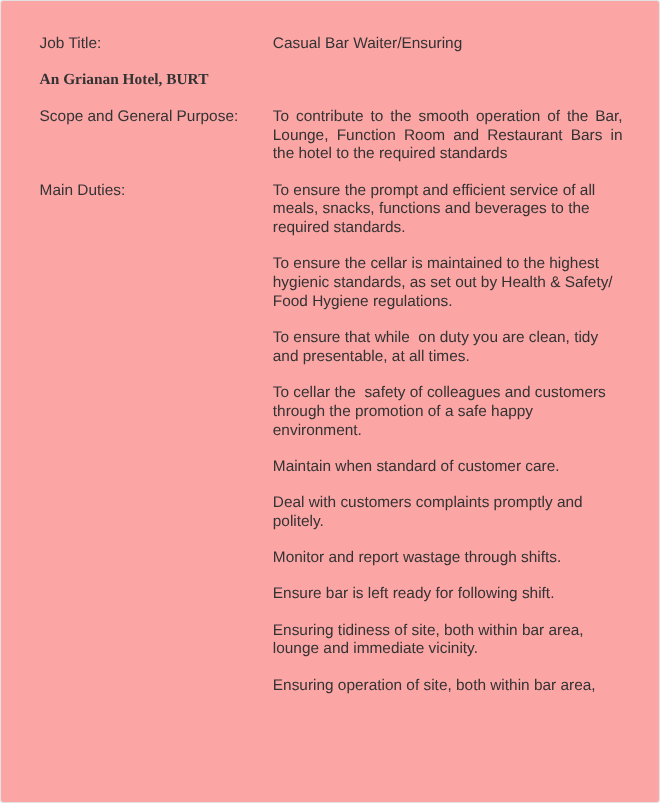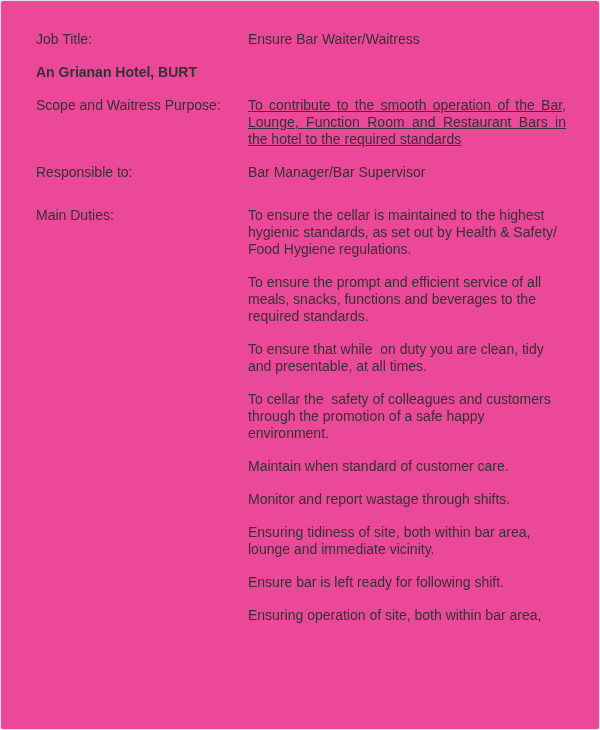--- a/index.html
+++ b/index.html
@@ -5,21 +5,21 @@
   html, body {
     margin: 0;
     padding: 0;
     background: #ffffff;
   }
   .page {
     position: relative;
     box-sizing: border-box;
     width: 600px;
     height: 730px;
-    background: #ec4899;
+    background: #fca5a5;
     border: 1px solid #e2e2e2;
     border-radius: 3px;
     padding: 30px 0 0 35px;
     overflow: hidden;
     font-family: "Liberation Sans", sans-serif;
     font-size: 14px;
     line-height: 17px;
     color: #333333;
   }
   .row {
@@ -28,59 +28,56 @@
   }
   .row-label {
     flex: 0 0 212px;
     width: 212px;
   }
   .row-value {
     flex: 0 0 318px;
     width: 318px;
   }
   .gap-lg { margin-bottom: 26px; }
-  .justify { text-align: justify; text-decoration: underline; }
-  .bold { font-weight: 700; }
+  .justify { text-align: justify; }
+  .bold { font-weight: 700; font-family: Liberation Serif, serif; }
   .duty {
     margin: 0 0 16px 0;
     white-space: pre-wrap;
   }
 </style>
 </head>
 <body>
 
 <div class="page">
 
   <div class="row">
     <div class="row-label">Job Title:</div>
-    <div class="row-value">Ensure Bar Waiter/Waitress</div>
+    <div class="row-value">Casual Bar Waiter/Ensuring</div>
   </div>
 
   <div class="row">
     <div class="row-value bold">An Grianan Hotel, BURT</div>
   </div>
 
   <div class="row">
-    <div class="row-label">Scope and Waitress Purpose:</div>
+    <div class="row-label">Scope and General Purpose:</div>
     <div class="row-value justify">To contribute to the smooth operation of the Bar, Lounge, Function Room and Restaurant Bars in the hotel to the required standards</div>
   </div>
 
-  <div class="row gap-lg">
-    <div class="row-label">Responsible to:</div>
-    <div class="row-value">Bar Manager/Bar Supervisor</div>
-  </div>
 
   <div class="row">
     <div class="row-label">Main Duties:</div>
     <div class="row-value">
+      <p class="duty">To ensure the prompt and efficient service of all meals, snacks, functions and beverages to the required standards.</p>
       <p class="duty">To ensure the cellar is maintained to the highest hygienic standards, as set out by Health &amp; Safety/ Food Hygiene regulations.</p>
-      <p class="duty">To ensure the prompt and efficient service of all meals, snacks, functions and beverages to the required standards.</p>
       <p class="duty">To ensure that while  on duty you are clean, tidy and presentable, at all times.</p>
       <p class="duty">To cellar the  safety of colleagues and customers through the promotion of a safe happy environment.</p>
       <p class="duty">Maintain when standard of customer care.</p>
+      <p class="duty">Deal with customers complaints promptly and politely.</p>
       <p class="duty">Monitor and report wastage through shifts.</p>
+      <p class="duty">Ensure bar is left ready for following shift.</p>
       <p class="duty">Ensuring tidiness of site, both within bar area, lounge and immediate vicinity.</p>
-      <p class="duty">Ensure bar is left ready for following shift.</p>
       <p class="duty">Ensuring operation of site, both within bar area,</p>
     </div>
   </div>
 
 </div>
 
 </body></html>

